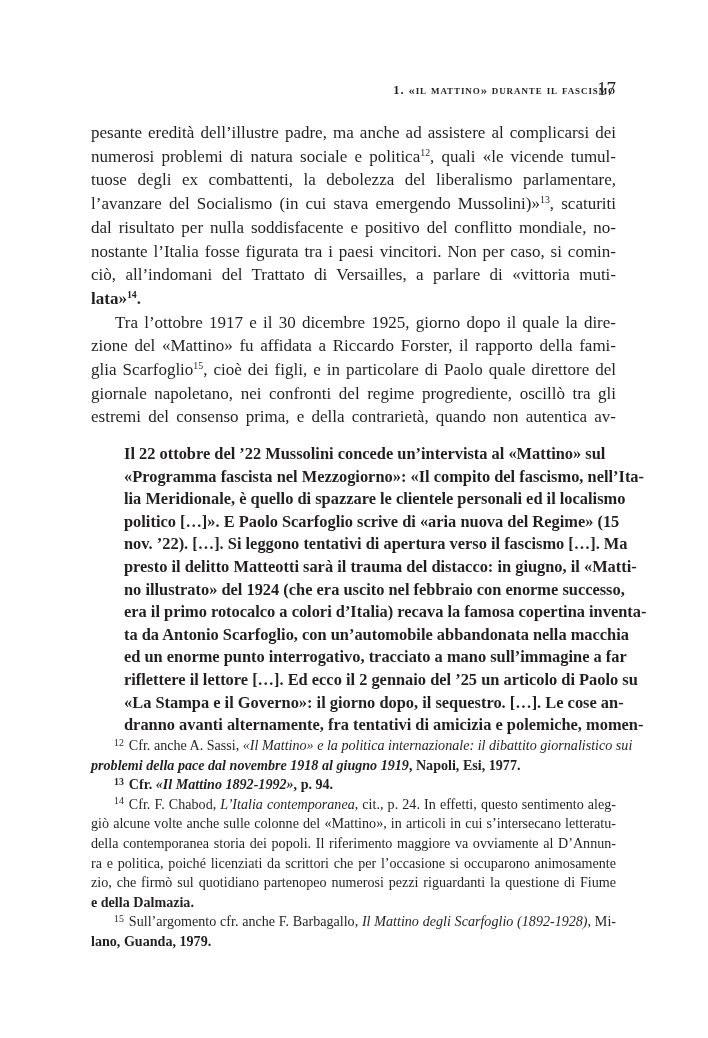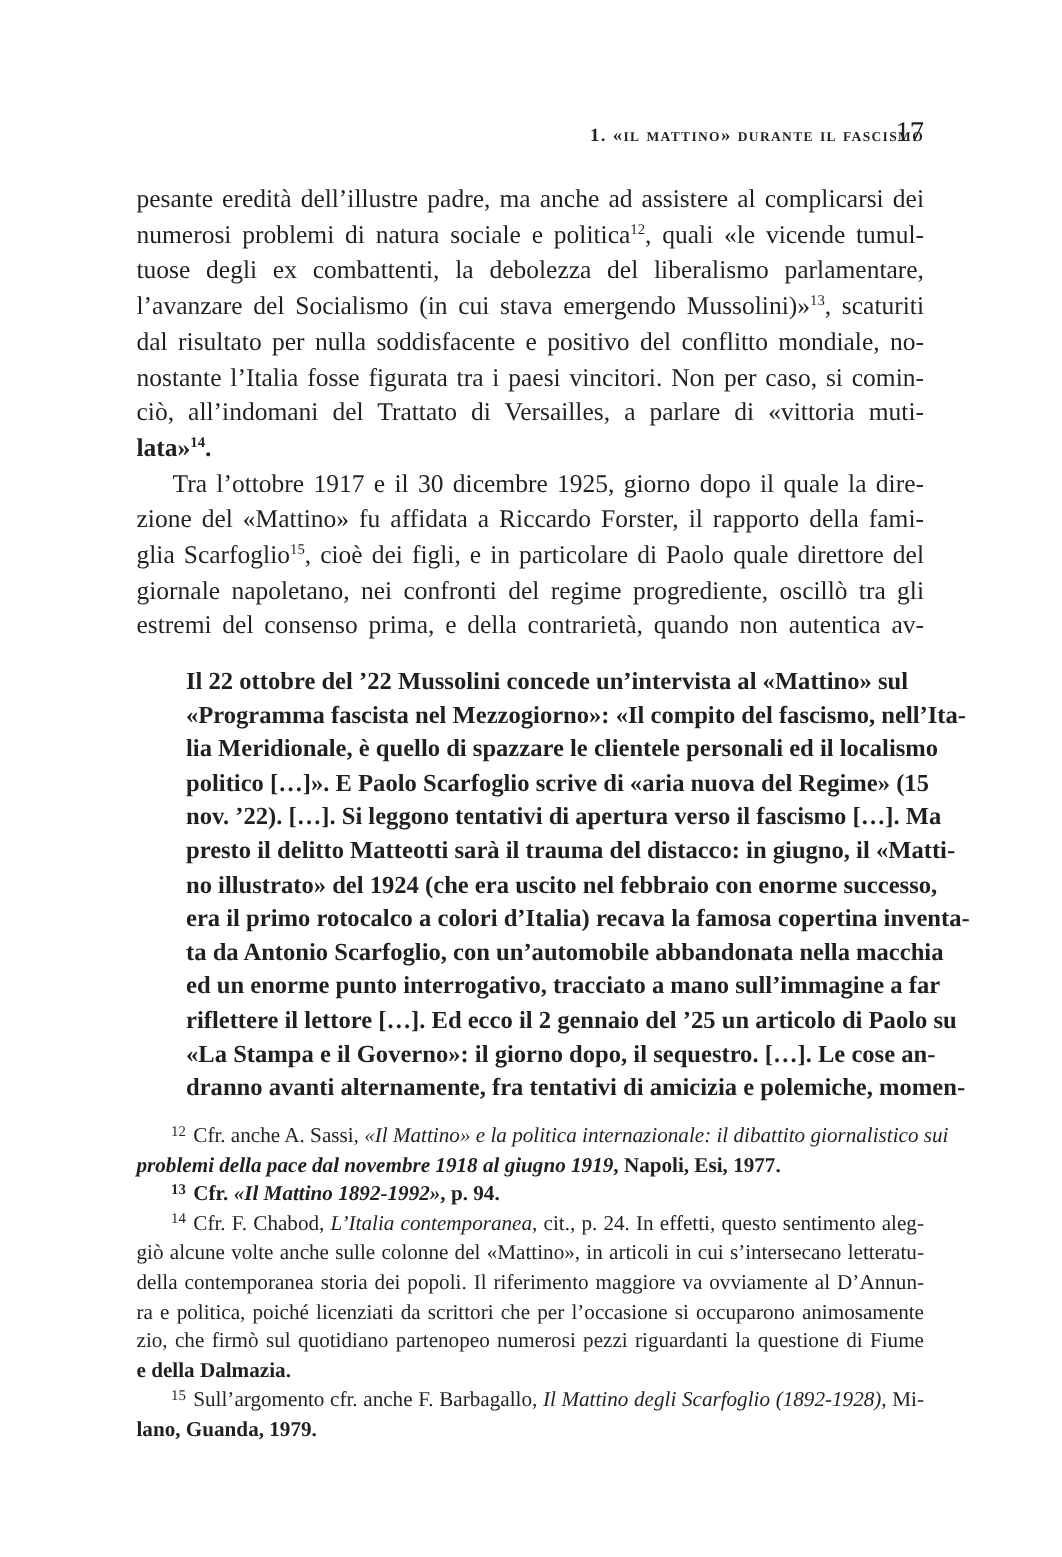--- a/index.html
+++ b/index.html
@@ -68,21 +68,20 @@
     font-size: 16.4px;
     line-height: 22.6px;
     font-weight: bold;
   }
   .footnotes {
     left: 91px;
     width: 525px;
     top: 736px;
     font-size: 14.1px;
     line-height: 19.6px;
-    margin-top: 12px;
   }
   .indent { padding-left: 24px; }
   .fn-indent { padding-left: 23px; }
   sup {
     font-size: 0.58em;
     line-height: 0;
     vertical-align: 0.6em;
   }
   .fn-mark {
     font-size: 0.7em;

